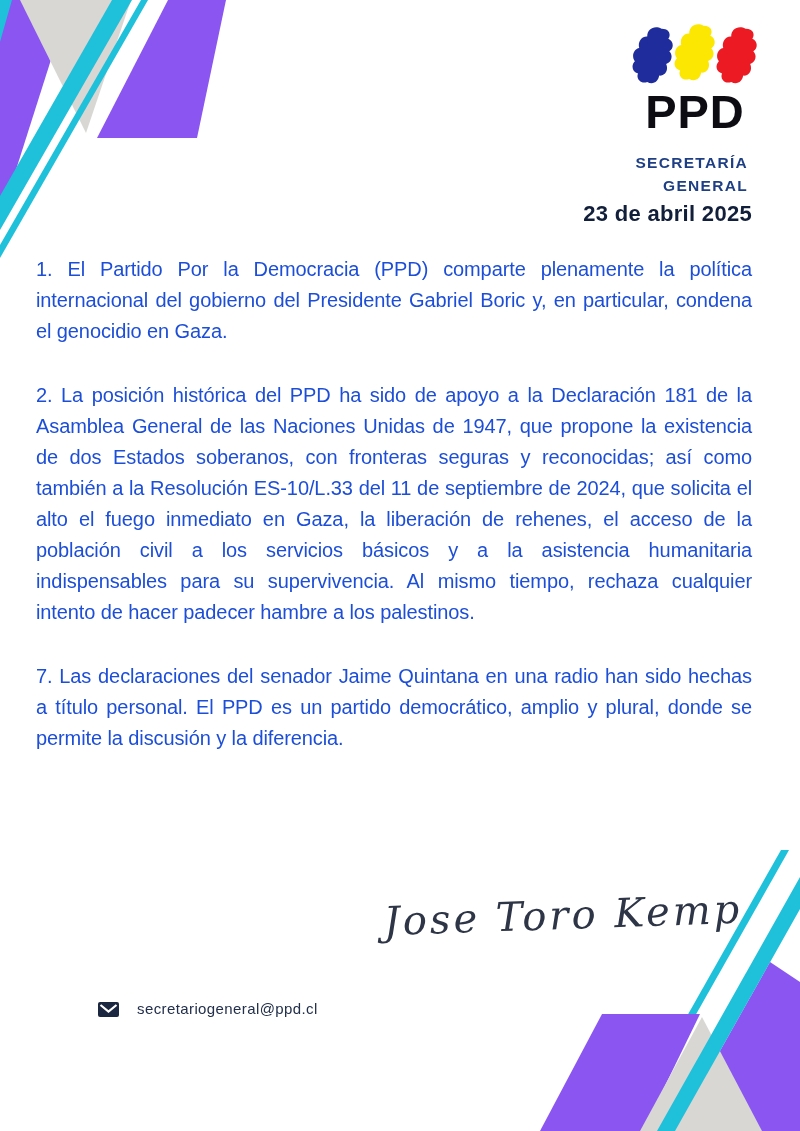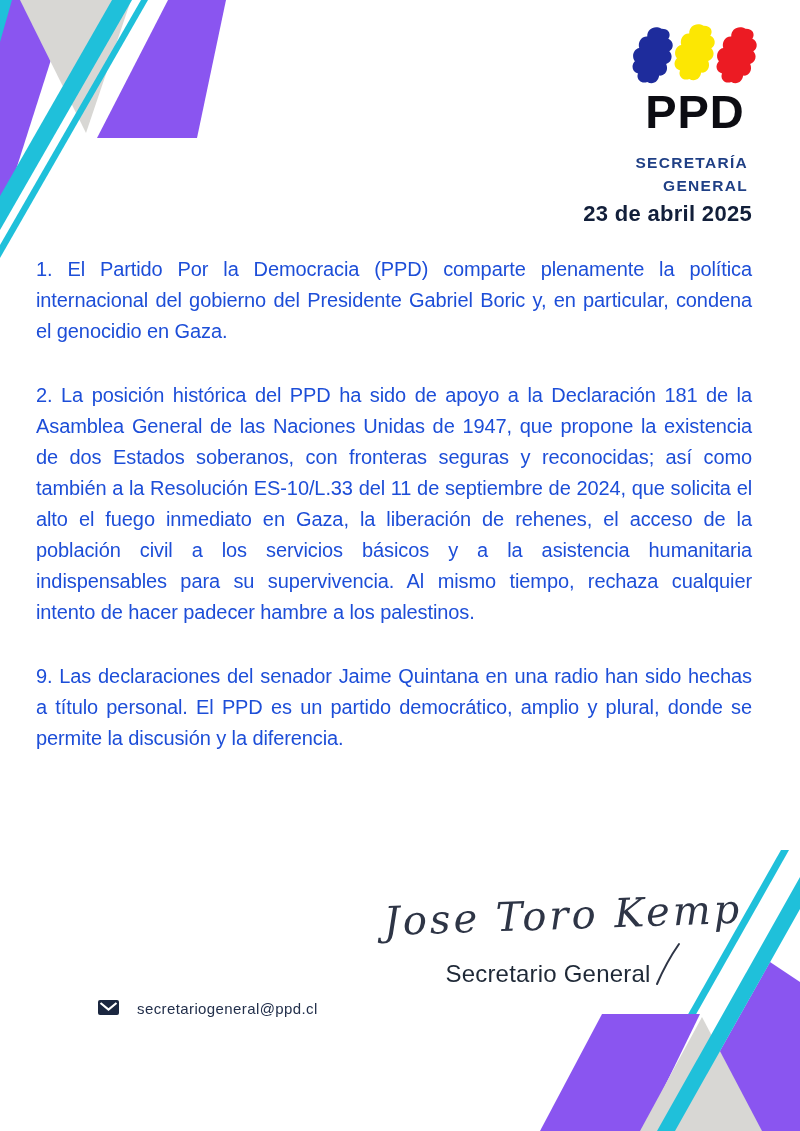--- a/index.html
+++ b/index.html
@@ -43,21 +43,21 @@
     font-family:"DejaVu Serif", serif; font-style:italic; font-size:40px;
     color:#2e3546; letter-spacing:3px; white-space:nowrap;
     transform:rotate(-2deg);
   }
   .sig-title-row { margin-top:4px; display:flex; justify-content:center; align-items:flex-end; }
   .sig-title { font-size:24px; color:#1f2937; letter-spacing:0.2px; }
   .sig-flourish { margin-left:4px; margin-bottom:2px; }
 
   
   .contacts { position:absolute; left:97px; top:1000px; }
-  .contact-row { display:flex; align-items:flex-start; margin-bottom:11px; }
+  .contact-row { display:flex; align-items:flex-end; margin-bottom:11px; }
   .contact-icon { width:23px; display:flex; align-items:center; justify-content:center; }
   .contact-label { margin-left:17px; font-size:15px; color:#222f4b; letter-spacing:0.4px; }
 </style>
 </head>
 <body>
 
 <div class="page">
 
   <svg class="deco deco-tl" width="340" height="262" viewBox="0 0 340 262">
     <polygon points="0,0 70,0 0,220" fill="#8A55F0"></polygon>
@@ -92,32 +92,26 @@
       <div>SECRETARÍA</div>
       <div>GENERAL</div>
     </div>
   </div>
 
   <div class="content">
     <div class="date">23 de abril 2025</div>
     <div class="body-text">
       <p>1. El Partido Por la Democracia (PPD) comparte plenamente la política internacional del gobierno del Presidente Gabriel Boric y, en particular, condena el genocidio en Gaza.</p>
       <p>2. La posición histórica del PPD ha sido de apoyo a la Declaración 181 de la Asamblea General de las Naciones Unidas de 1947, que propone la existencia de dos Estados soberanos, con fronteras seguras y reconocidas; así como también a la Resolución ES-10/L.33 del 11 de septiembre de 2024, que solicita el alto el fuego inmediato en Gaza, la liberación de rehenes, el acceso de la población civil a los servicios básicos y a la asistencia humanitaria indispensables para su supervivencia. Al mismo tiempo, rechaza cualquier intento de hacer padecer hambre a los palestinos.</p>
-      <p>9. Las declaraciones del senador Jaime Quintana en una radio han sido hechas a título personal. El PPD es un partido democrático, amplio y plural, donde se permite la discusión y la diferencia.</p>
+      <p>7. Las declaraciones del senador Jaime Quintana en una radio han sido hechas a título personal. El PPD es un partido democrático, amplio y plural, donde se permite la discusión y la diferencia.</p>
     </div>
   </div>
 
   <div class="sig-block">
     <div class="sig-name">Jose Toro Kemp</div>
-    <div class="sig-title-row">
-      <span class="sig-title">Secretario General</span>
-      <svg class="sig-flourish" width="26" height="44" viewBox="0 0 26 44">
-        <path d="M2,42 C8,28 17,12 24,2" stroke="#2e3546" stroke-width="2" fill="none" stroke-linecap="round"></path>
-      </svg>
-    </div>
   </div>
 
   <div class="contacts">
     <div class="contact-row">
       <span class="contact-icon">
         <svg width="21" height="15" viewBox="0 0 21 15">
           <rect x="0" y="0" width="21" height="15" rx="2" fill="#1b2740"></rect>
           <polyline points="2.5,3 10.5,9.5 18.5,3" fill="none" stroke="#ffffff" stroke-width="2.2"></polyline>
         </svg>
       </span>

